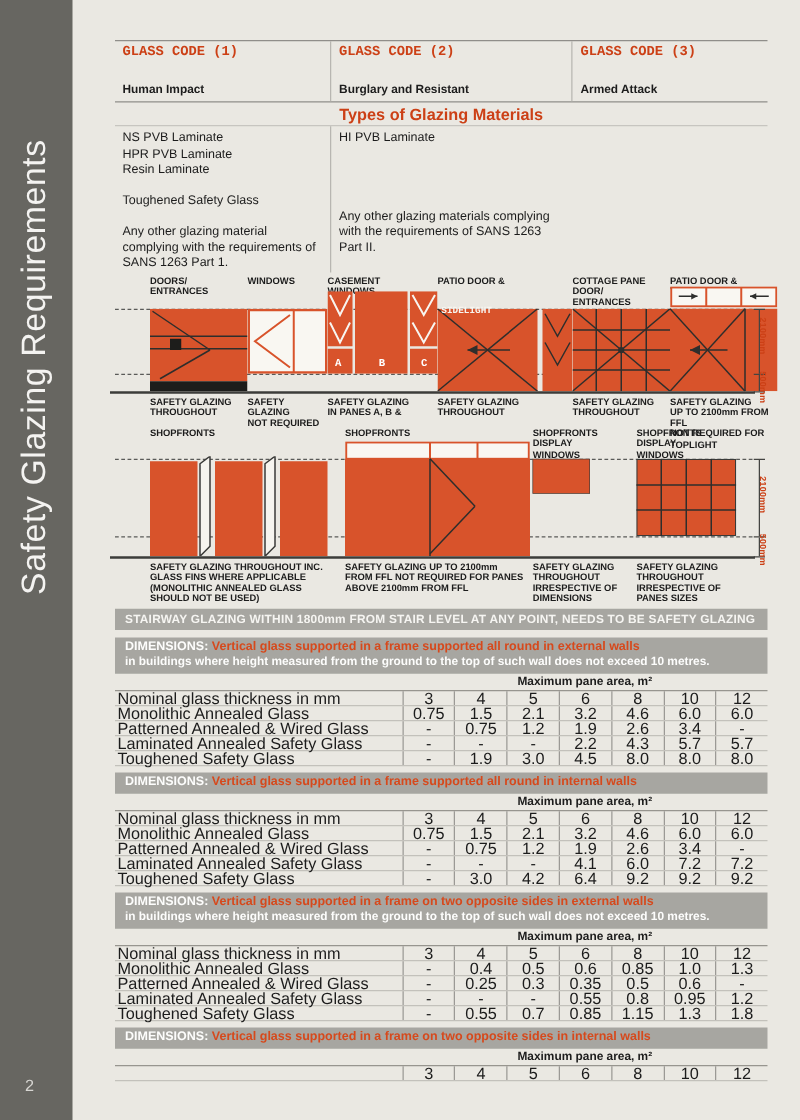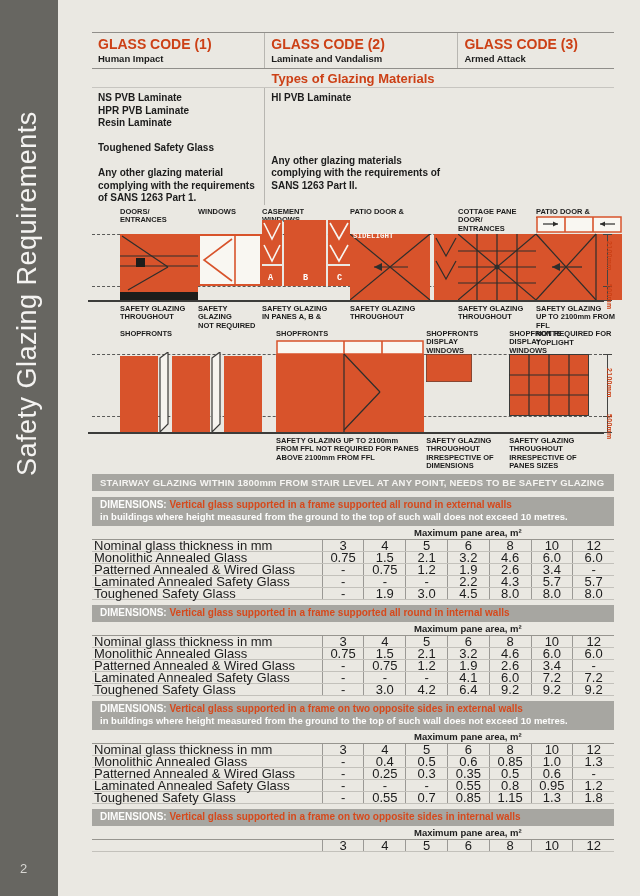--- a/index.html
+++ b/index.html
@@ -22,25 +22,25 @@
   .content { position: absolute; left: 92px; top: 29px; width: 522px; }
   .bar {
     background: #a7a6a1; color: #fdfdfc; font-weight: bold;
     font-size: 10px; letter-spacing: .3px; padding: 3px 8px 4px; margin-bottom: 2px;
   }
   
   .codes-row { display: flex; border-top: 1px solid #908e8a; border-bottom: 1px solid #908e8a; margin-top: 3px; }
   .code-col { padding: 3px 6px 4px; }
   .code-col.c1 { width: 33%; } .code-col.c2 { width: 37%; } .code-col.c3 { width: 30%; }
   .code-col + .code-col { border-left: 1px solid #b8b6b1; }
-  .code-title { color: #cc4016; font-weight: bold; font-size: 14px; }
-  .code-sub { font-weight: bold; font-size: 9.5px; margin-top: 1px; }
+  .code-title { color: #cc4016; font-weight: bold; font-size: 11px; font-family: Liberation Mono, monospace; }
+  .code-sub { font-weight: bold; font-size: 9.5px; margin-top: 18px; }
   .types-title { text-align: center; color: #cc4016; font-weight: bold; font-size: 13px; padding: 2px 0 1px; border-bottom: 1px solid #c7c5c0; }
   .materials-row { display: flex; min-height: 112px; margin-bottom: 3px; }
-  .mat-col { padding: 4px 8px 0 6px; font-size: 10px; line-height: 12.5px; font-weight: bold; }
+  .mat-col { padding: 4px 8px 0 6px; font-size: 10px; line-height: 12.5px; }
   .mat-col.c1 { width: 33%; } .mat-col.c2 { width: 37%; } .mat-col.c3 { width: 30%; }
   .mat-col + .mat-col { border-left: 1px solid #b8b6b1; }
   .mat-line { min-height: 12.5px; }
   
   .diag-row { position: relative; padding-right: 14px; }
   .diag-strip { display: flex; justify-content: space-between; position: relative; z-index: 1; padding-left: 28px; }
   .guide { position: absolute; left: 0; right: 12px; border-top: 1px dashed #5a5a58; z-index: 0; }
   .ground { position: absolute; left: -4px; right: 10px; border-top: 2px solid #3c3c3a; z-index: 0; }
   .diag { display: flex; flex-direction: column; }
   .diag-label { font-size: 7.5px; font-weight: bold; line-height: 8.5px; white-space: pre-line; }
@@ -87,21 +87,21 @@
 
 <div class="content">
 
   <div class="codes-row">
     <div class="code-col c1">
       <div class="code-title">GLASS CODE (1)</div>
       <div class="code-sub">Human Impact</div>
     </div>
     <div class="code-col c2">
       <div class="code-title">GLASS CODE (2)</div>
-      <div class="code-sub">Laminate and Vandalism</div>
+      <div class="code-sub">Burglary and Resistant</div>
     </div>
     <div class="code-col c3">
       <div class="code-title">GLASS CODE (3)</div>
       <div class="code-sub">Armed Attack</div>
     </div>
   </div>
   <div class="types-title">Types of Glazing Materials</div>
   <div class="materials-row">
     <div class="mat-col c1">
         <p class="mat-line">NS PVB Laminate</p>
@@ -261,20 +261,24 @@
         <div class="diag-label">SHOPFRONTS</div>
         <div class="diag-shape">
           <svg width="150" height="80" viewBox="0 0 150 80">
             <rect y="4" width="38" height="76" class="of"></rect>
             <rect x="52" y="4" width="38" height="76" class="of"></rect>
             <rect x="104" y="4" width="38" height="76" class="of"></rect>
             <polygon points="40,6 48,0 48,72 40,80" fill="#f6f4ef" stroke="#3a3a38" stroke-width="1.2"></polygon>
             <polygon points="92,6 100,0 100,72 92,80" fill="#f6f4ef" stroke="#3a3a38" stroke-width="1.2"></polygon>
           </svg>
         </div>
+        <div class="diag-caption">SAFETY GLAZING THROUGHOUT INC.
+GLASS FINS WHERE APPLICABLE
+(MONOLITHIC ANNEALED GLASS
+SHOULD NOT BE USED)</div>
       </div>
       <div class="diag" style="width:152px">
         <div class="diag-label">SHOPFRONTS</div>
         <div class="diag-shape" style="overflow:visible">
           <svg width="148" height="92" viewBox="0 0 148 92">
             <rect x="1" y="1" width="146" height="13" fill="#f9f7f2" stroke="#d8532b" stroke-width="1.5"></rect>
             <line x1="68" y1="1" x2="68" y2="14" class="ol"></line>
             <line x1="106" y1="1" x2="106" y2="14" class="ol"></line>
             <rect y="14" width="148" height="78" class="of"></rect>
             <line x1="68" y1="14" x2="104" y2="52" class="dl"></line>

